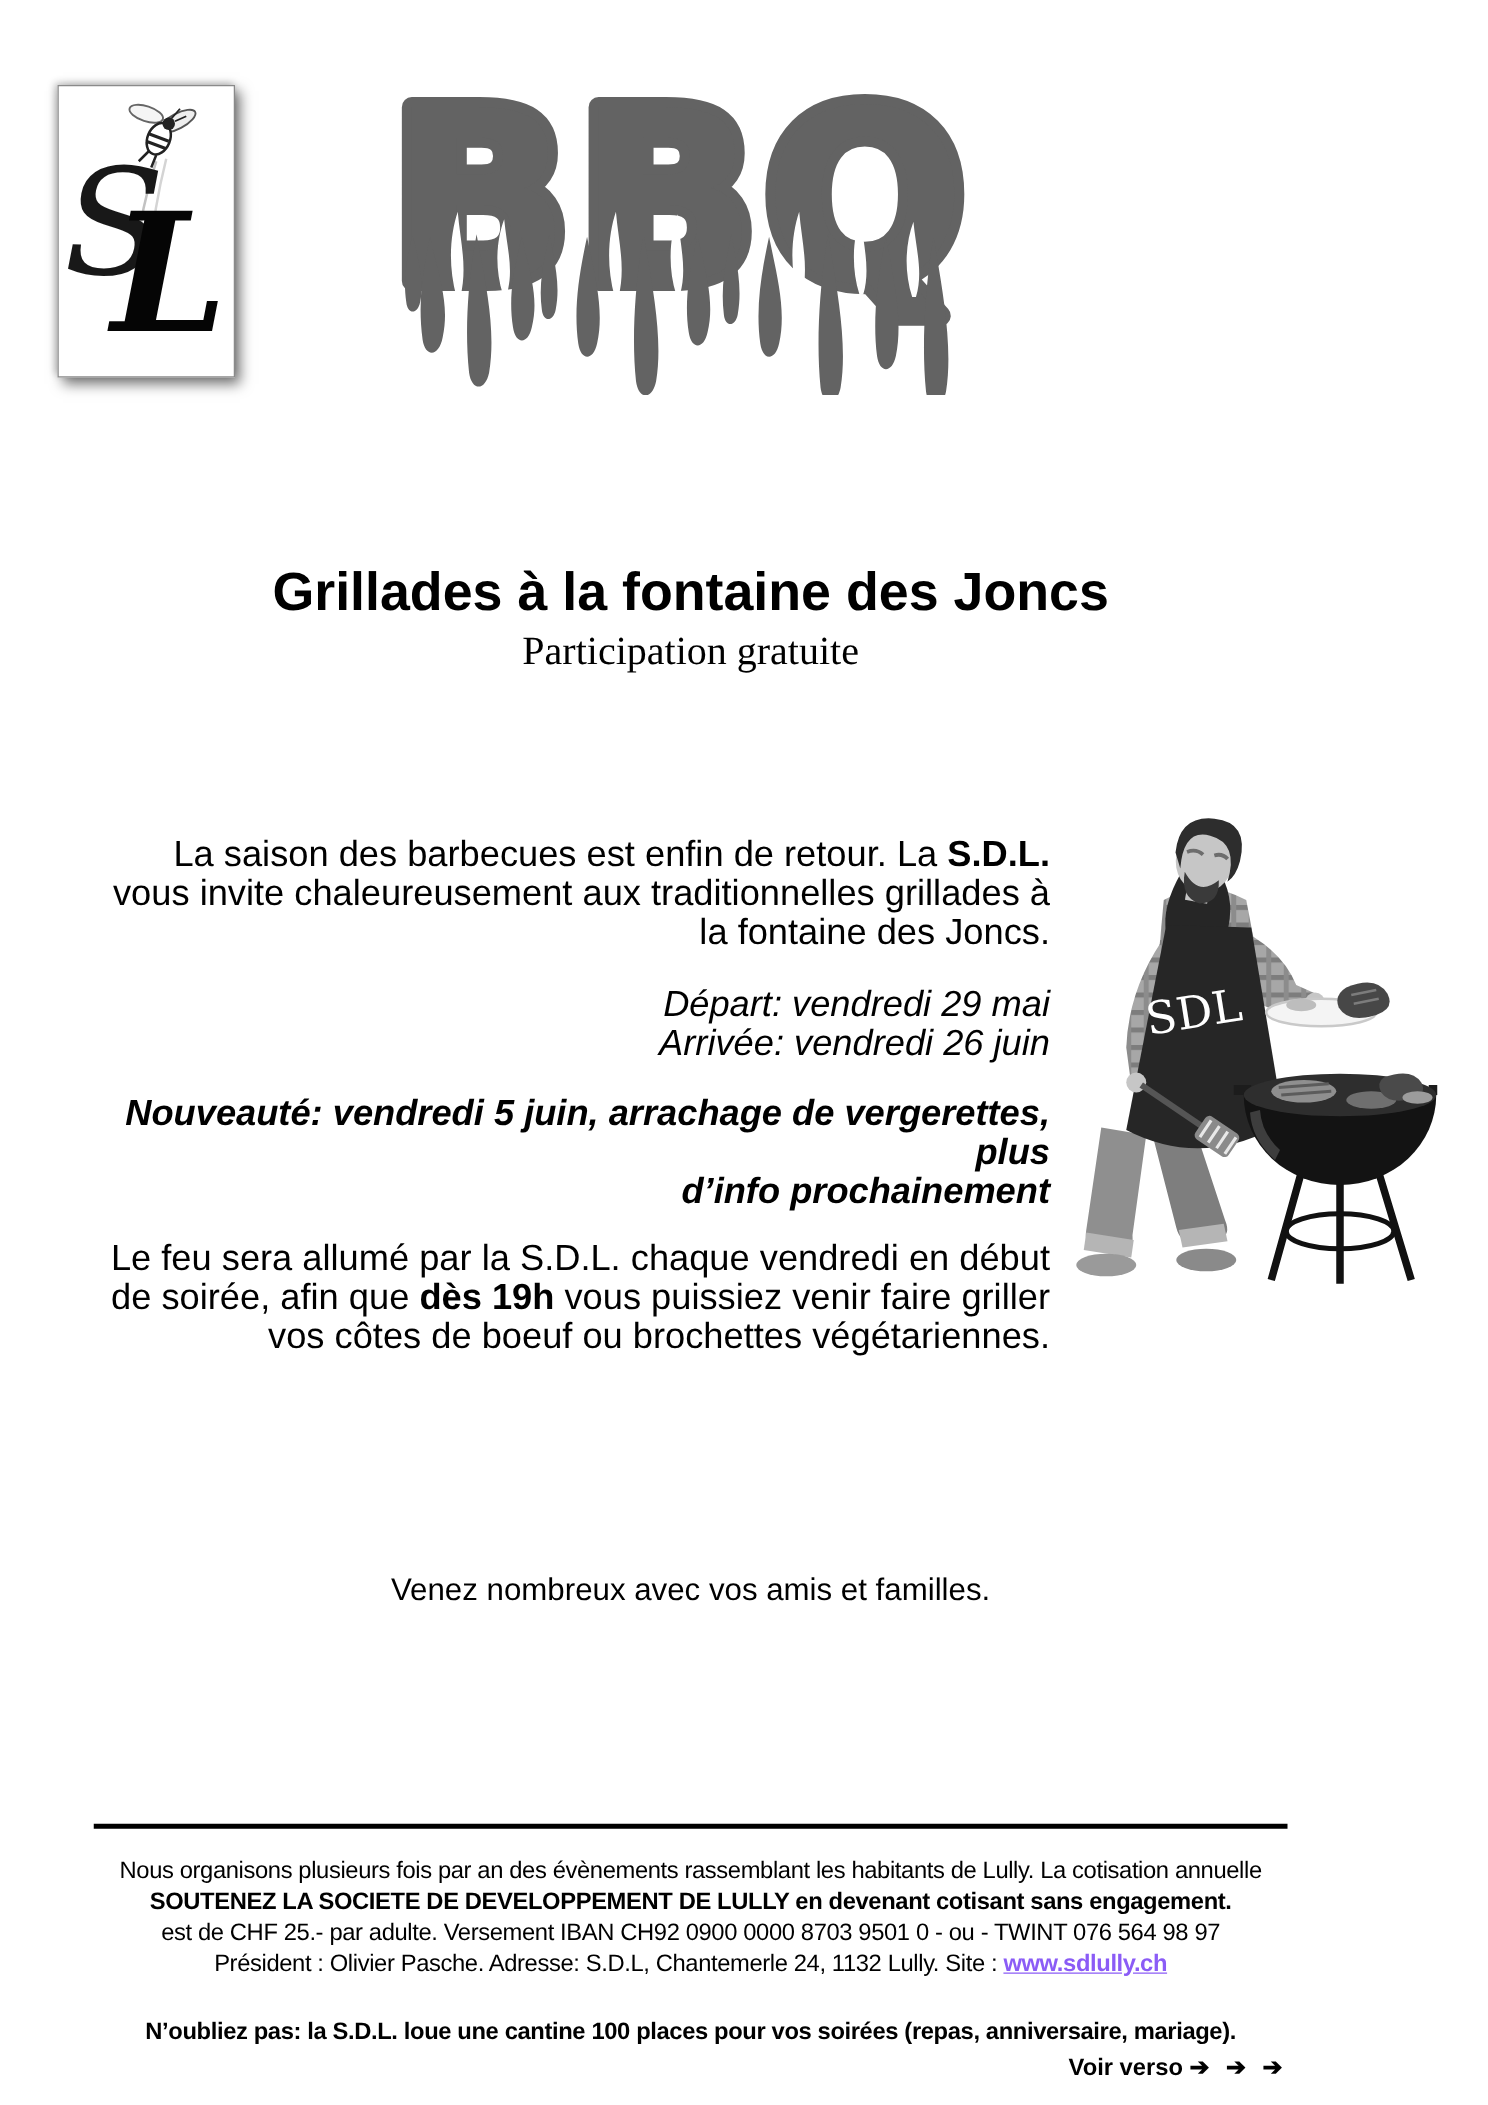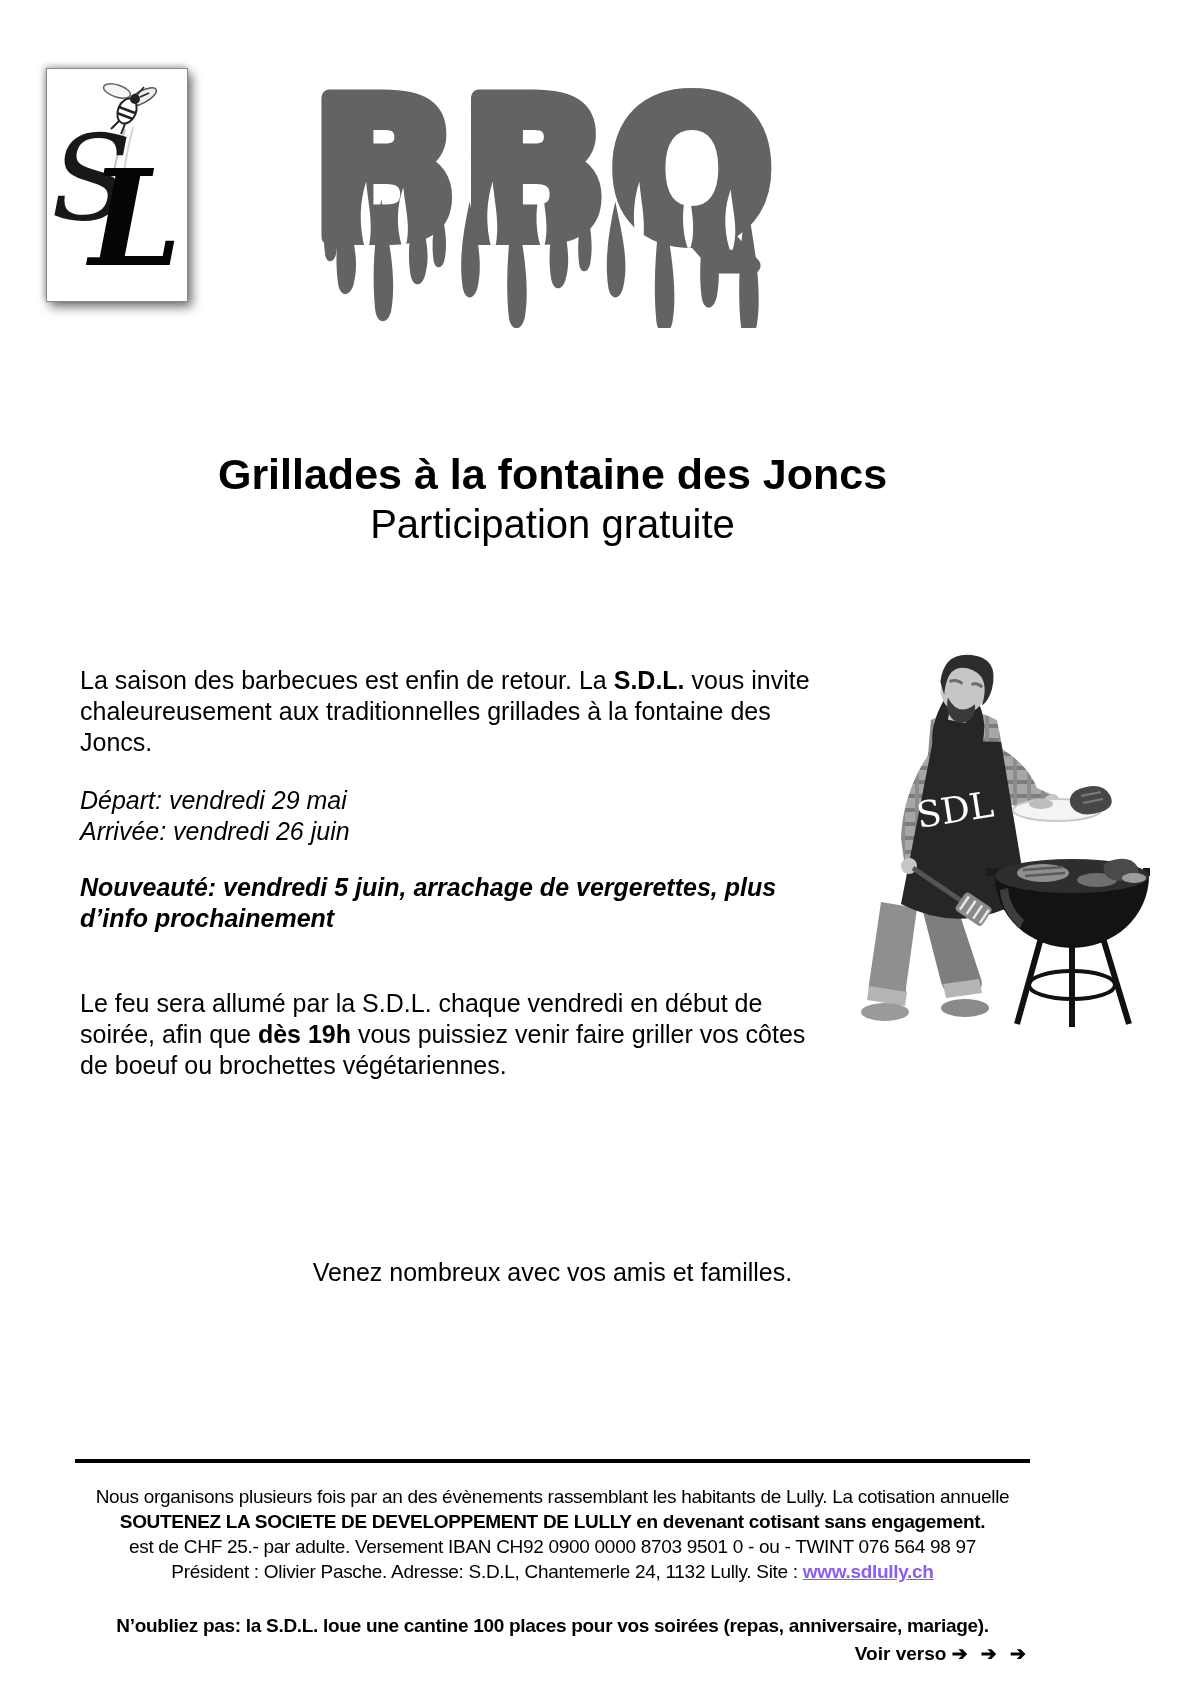--- a/index.html
+++ b/index.html
@@ -12,34 +12,34 @@
     overflow:hidden;
   }
   
   .logo-box{
     position:absolute;left:46px;top:68px;width:140px;height:232px;
     background:#fff;border:1px solid #8a8a8a;
     box-shadow:4px 5px 10px rgba(0,0,0,.55), -2px -2px 6px rgba(0,0,0,.25);
   }
   .logo-box svg{display:block;width:100%;height:100%;}
   
-  .bbq-banner{position:absolute;left:318px;top:80px;width:472px;height:248px;}
+  .bbq-banner{position:absolute;left:318px;top:68px;width:472px;height:248px;}
   .bbq-banner svg{display:block;width:100%;height:100%;}
   
   .content{position:absolute;left:75px;top:0;width:955px;height:1312px;}
   .title{
     position:absolute;left:0;top:450px;width:100%;
     text-align:center;font-size:43px;font-weight:bold;letter-spacing:0;
   }
   .subtitle{
     position:absolute;left:0;top:502px;width:100%;
-    text-align:center;font-size:40px;font-weight:normal;
-  }
-  
-  .bodytext{position:absolute;left:5px;width:760px;font-size:25px;line-height:31px;}
+    text-align:center;font-size:32px;font-weight:normal;font-family:Liberation Serif, serif;
+  }
+  
+  .bodytext{position:absolute;left:5px;width:760px;font-size:29px;line-height:31px;text-align:right;}
   .p-intro{top:640px;}
   .p-dates{top:760px;font-style:italic;}
   .p-news{top:847px;font-style:italic;font-weight:bold;}
   .p-fire{top:963px;}
   .cta{
     position:absolute;left:0;top:1258px;width:100%;
     text-align:center;font-size:25px;font-weight:normal;
   }
   
   .chef{position:absolute;left:845px;top:640px;width:305px;height:390px;}

